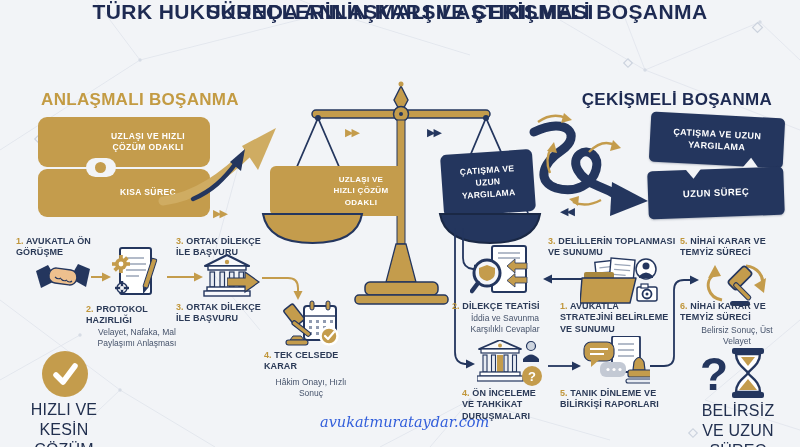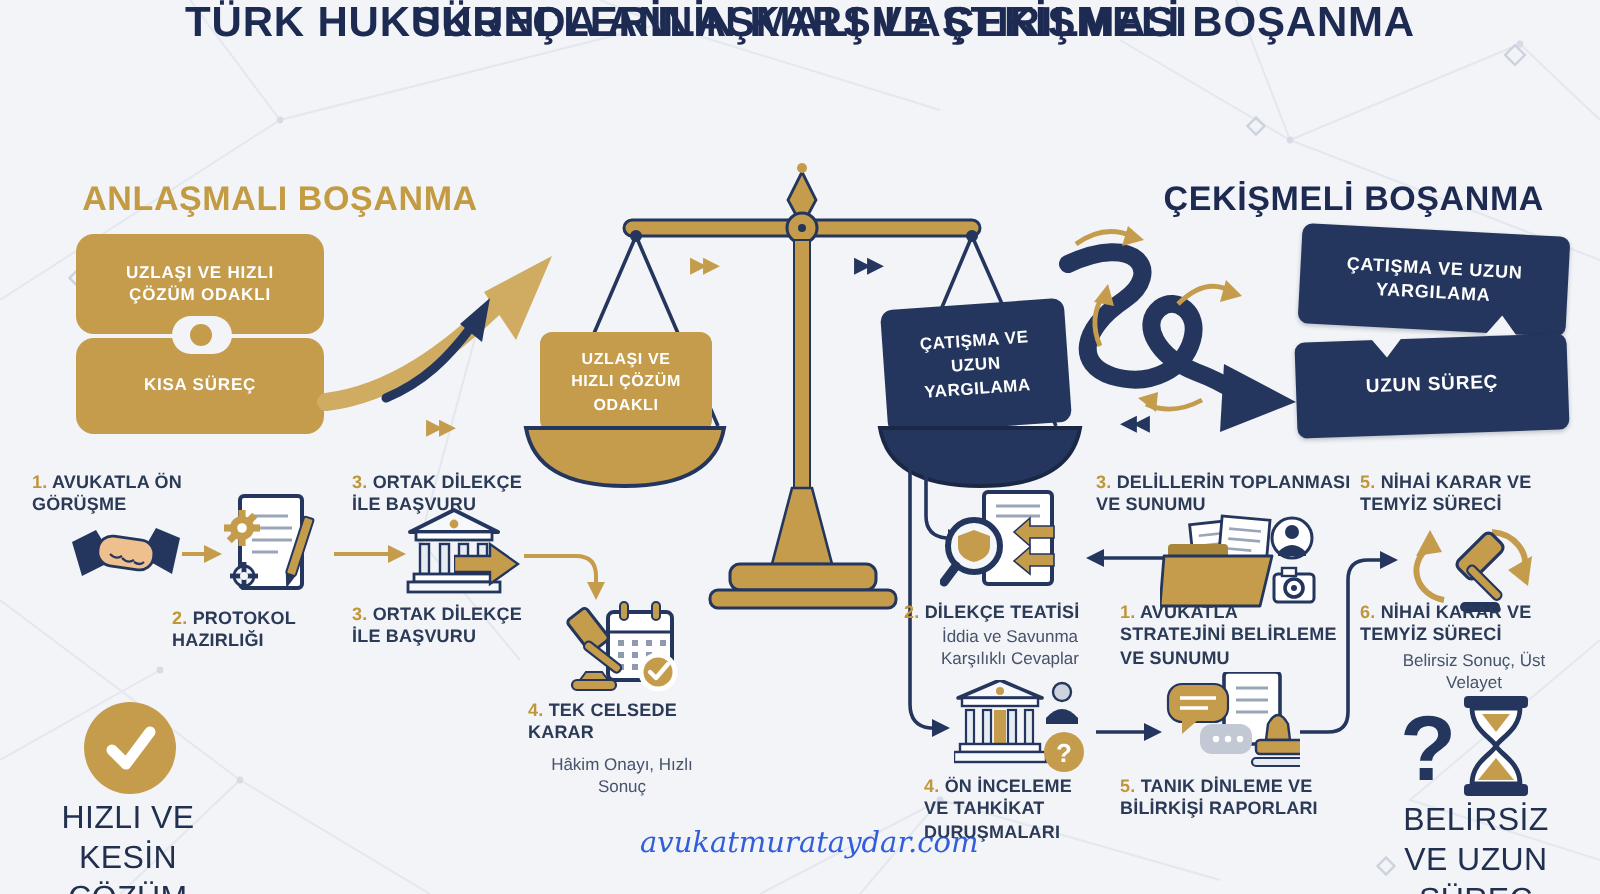--- a/index.html
+++ b/index.html
@@ -5,21 +5,21 @@
   html,body{margin:0;padding:0;}
   body{font-family:"Liberation Sans",sans-serif;background:#e9ecf1;}
   .canvas{position:relative;width:800px;height:447px;background:#f2f4f7;overflow:hidden;}
   .abs{position:absolute;}
   .title-line{width:800px;text-align:center;font-weight:800;font-size:21px;letter-spacing:.4px;color:#1d2a52;}
   .sec-heading{font-weight:800;font-size:17px;letter-spacing:.3px;text-align:center;}
   .gold-text{color:#c39b43;}
   .navy-text{color:#1d2a52;}
   .trait-box{display:flex;align-items:center;justify-content:center;text-align:center;
     color:#fff;font-weight:700;font-size:8.5px;letter-spacing:.4px;line-height:1.35;border-radius:9px;}
-  .trait-gold{background:#c49c4c;}
+  .trait-gold{background:#c49c4c;padding-left:48px;}
   .trait-navy{background:#24365e;border-radius:5px;box-shadow:0 1px 2px rgba(20,30,60,.25);}
   .pan-box{display:flex;align-items:center;justify-content:center;text-align:center;color:#fff;
     font-weight:700;font-size:8px;letter-spacing:.3px;line-height:1.4;border-radius:6px;}
   .step-label{font-weight:800;font-size:9px;color:#2b3a57;text-align:left;line-height:1.25;letter-spacing:.1px;}
   .step-label .num{color:#c0963b;}
   .step-sub{font-size:8.5px;color:#46536b;text-align:center;line-height:1.3;}
   .chev{font-size:11px;letter-spacing:-2px;}
   .chev-gold{color:#c49c4c;}
   .chev-navy{color:#24365e;}
   .badge-circle{width:46px;height:46px;border-radius:50%;background:#c49c4c;display:flex;align-items:center;justify-content:center;}
@@ -198,20 +198,21 @@
     </g>
     <g transform="rotate(18 40 30)">
       <rect x="37.5" y="12" width="5" height="30" rx="1" fill="#c49c4c" stroke="#24365e" stroke-width="1"></rect>
       <polygon points="37.5,42 42.5,42 40,49" fill="#24365e"></polygon>
     </g>
   </svg>
   <div class="abs step-label" style="left:86px;top:304px;width:102px;">
     <span class="num">2.</span>
     <span>PROTOKOL HAZIRLIĞI</span>
   </div>
+  <div class="abs step-sub" style="left:91px;top:327px;width:92px;">Velayet, Nafaka, Mal Paylaşımı Anlaşması</div>
 
   <div class="abs step-label" style="left:176px;top:236px;width:96px;">
     <span class="num">3.</span>
     <span>ORTAK DİLEKÇE İLE BAŞVURU</span>
   </div>
   <svg class="abs" style="left:203px;top:253px;" width="48" height="46" viewBox="0 0 48 46">
     <polygon points="24,2 46,13 2,13" fill="#f7f8fb" stroke="#24365e" stroke-width="2" stroke-linejoin="round"></polygon>
     <circle cx="24" cy="9" r="2.2" fill="#c49c4c"></circle>
     <rect x="5" y="13" width="38" height="4" fill="#fff" stroke="#24365e" stroke-width="1.4"></rect>
     <rect x="7" y="19" width="4.5" height="15" fill="#e7ebf2" stroke="#24365e" stroke-width="1.2"></rect>

